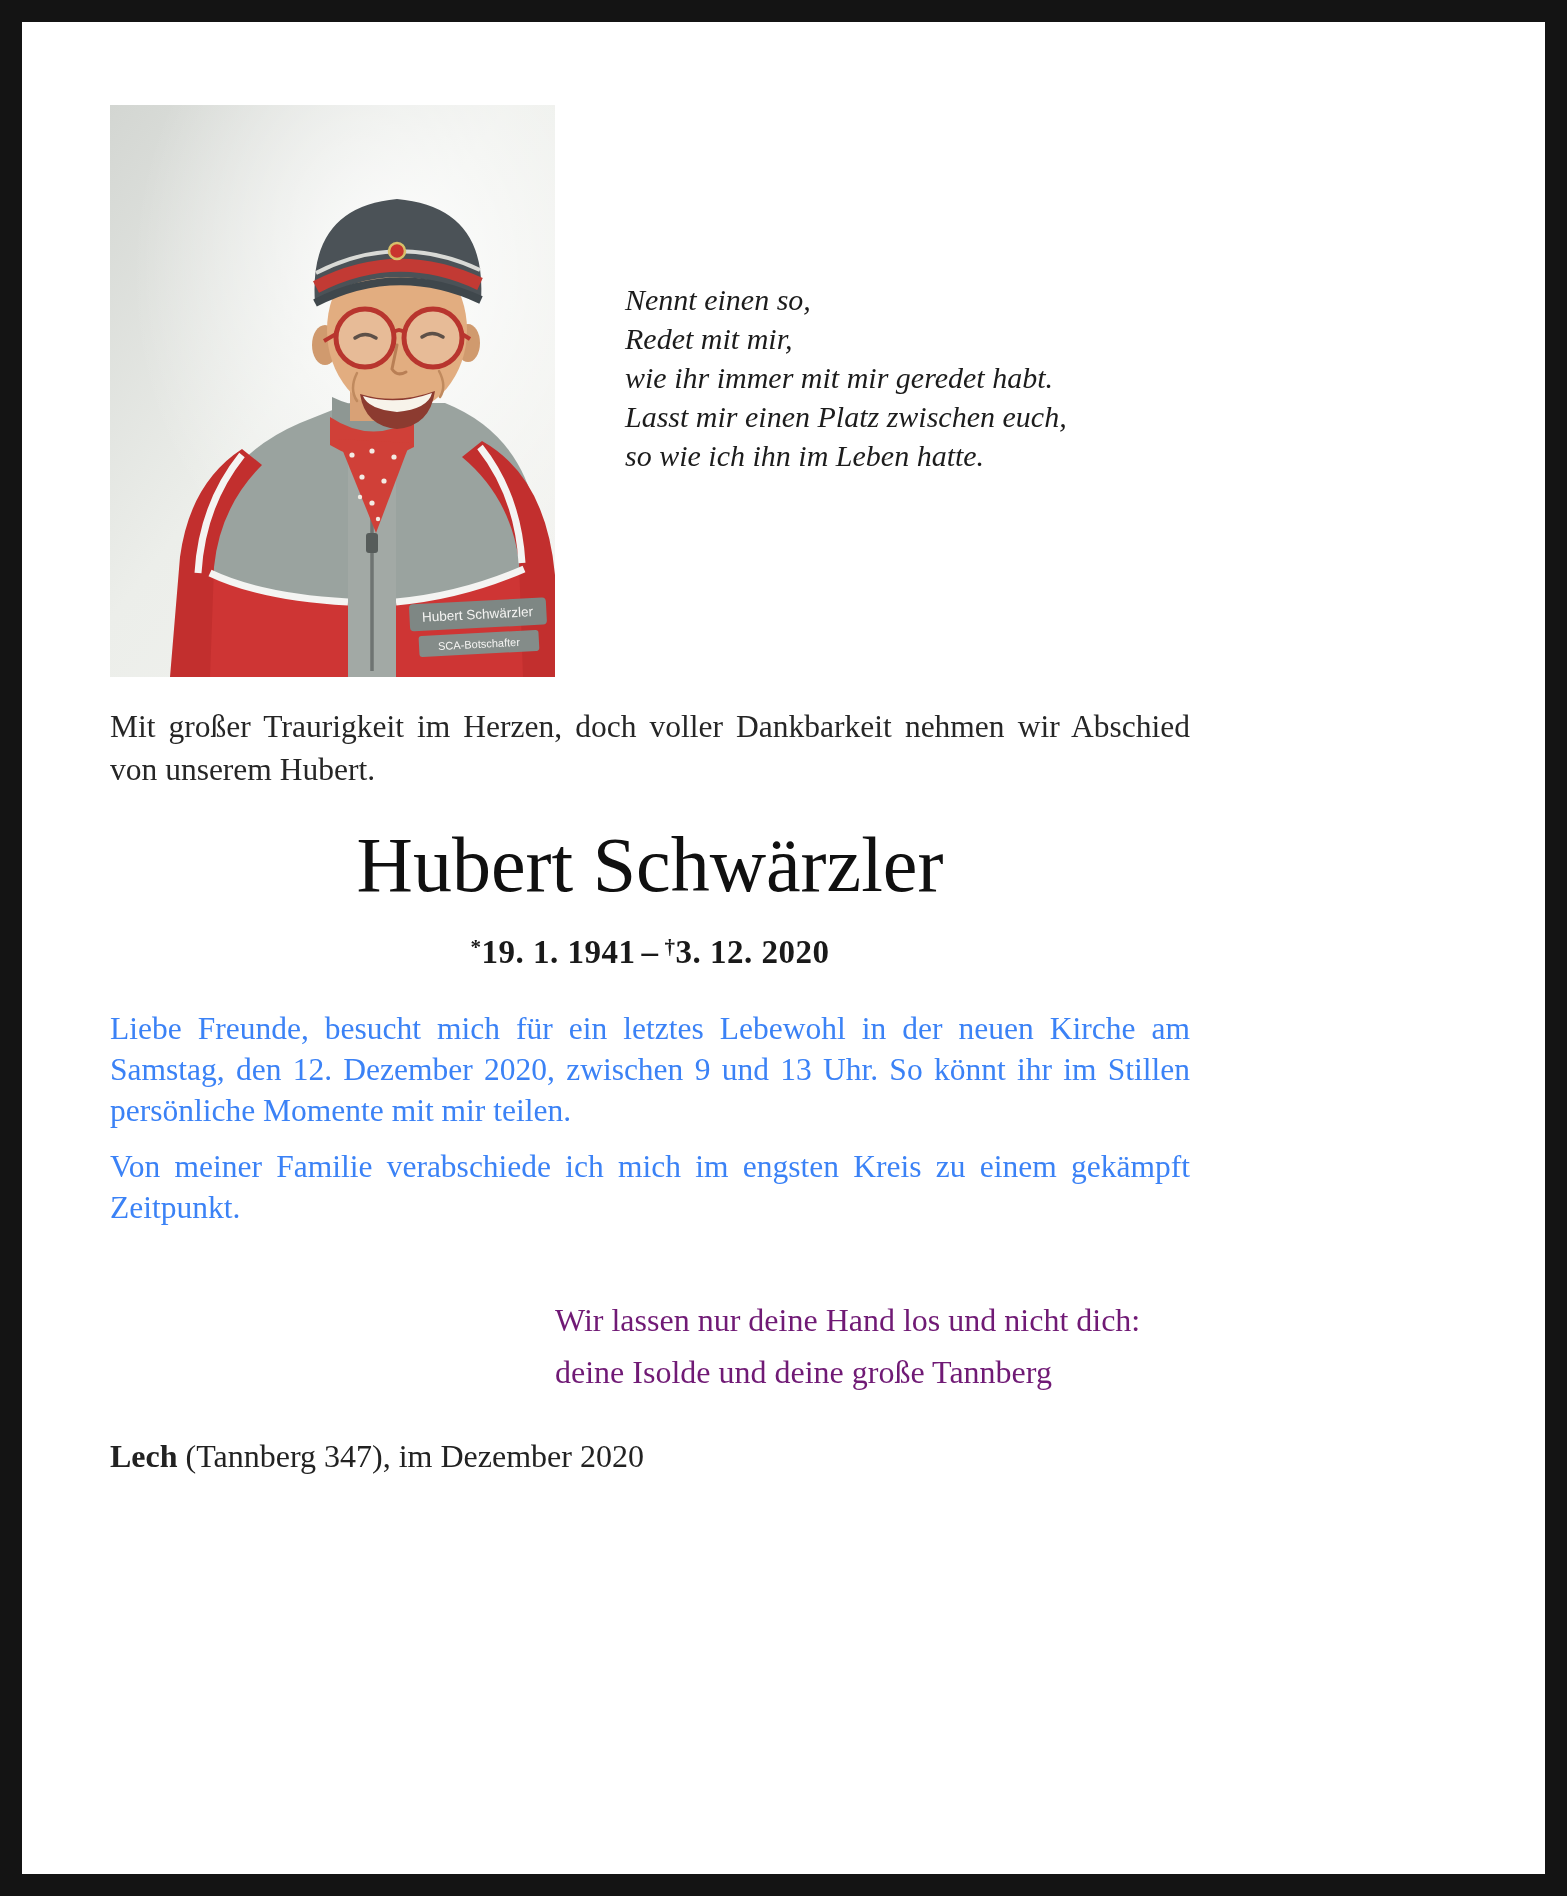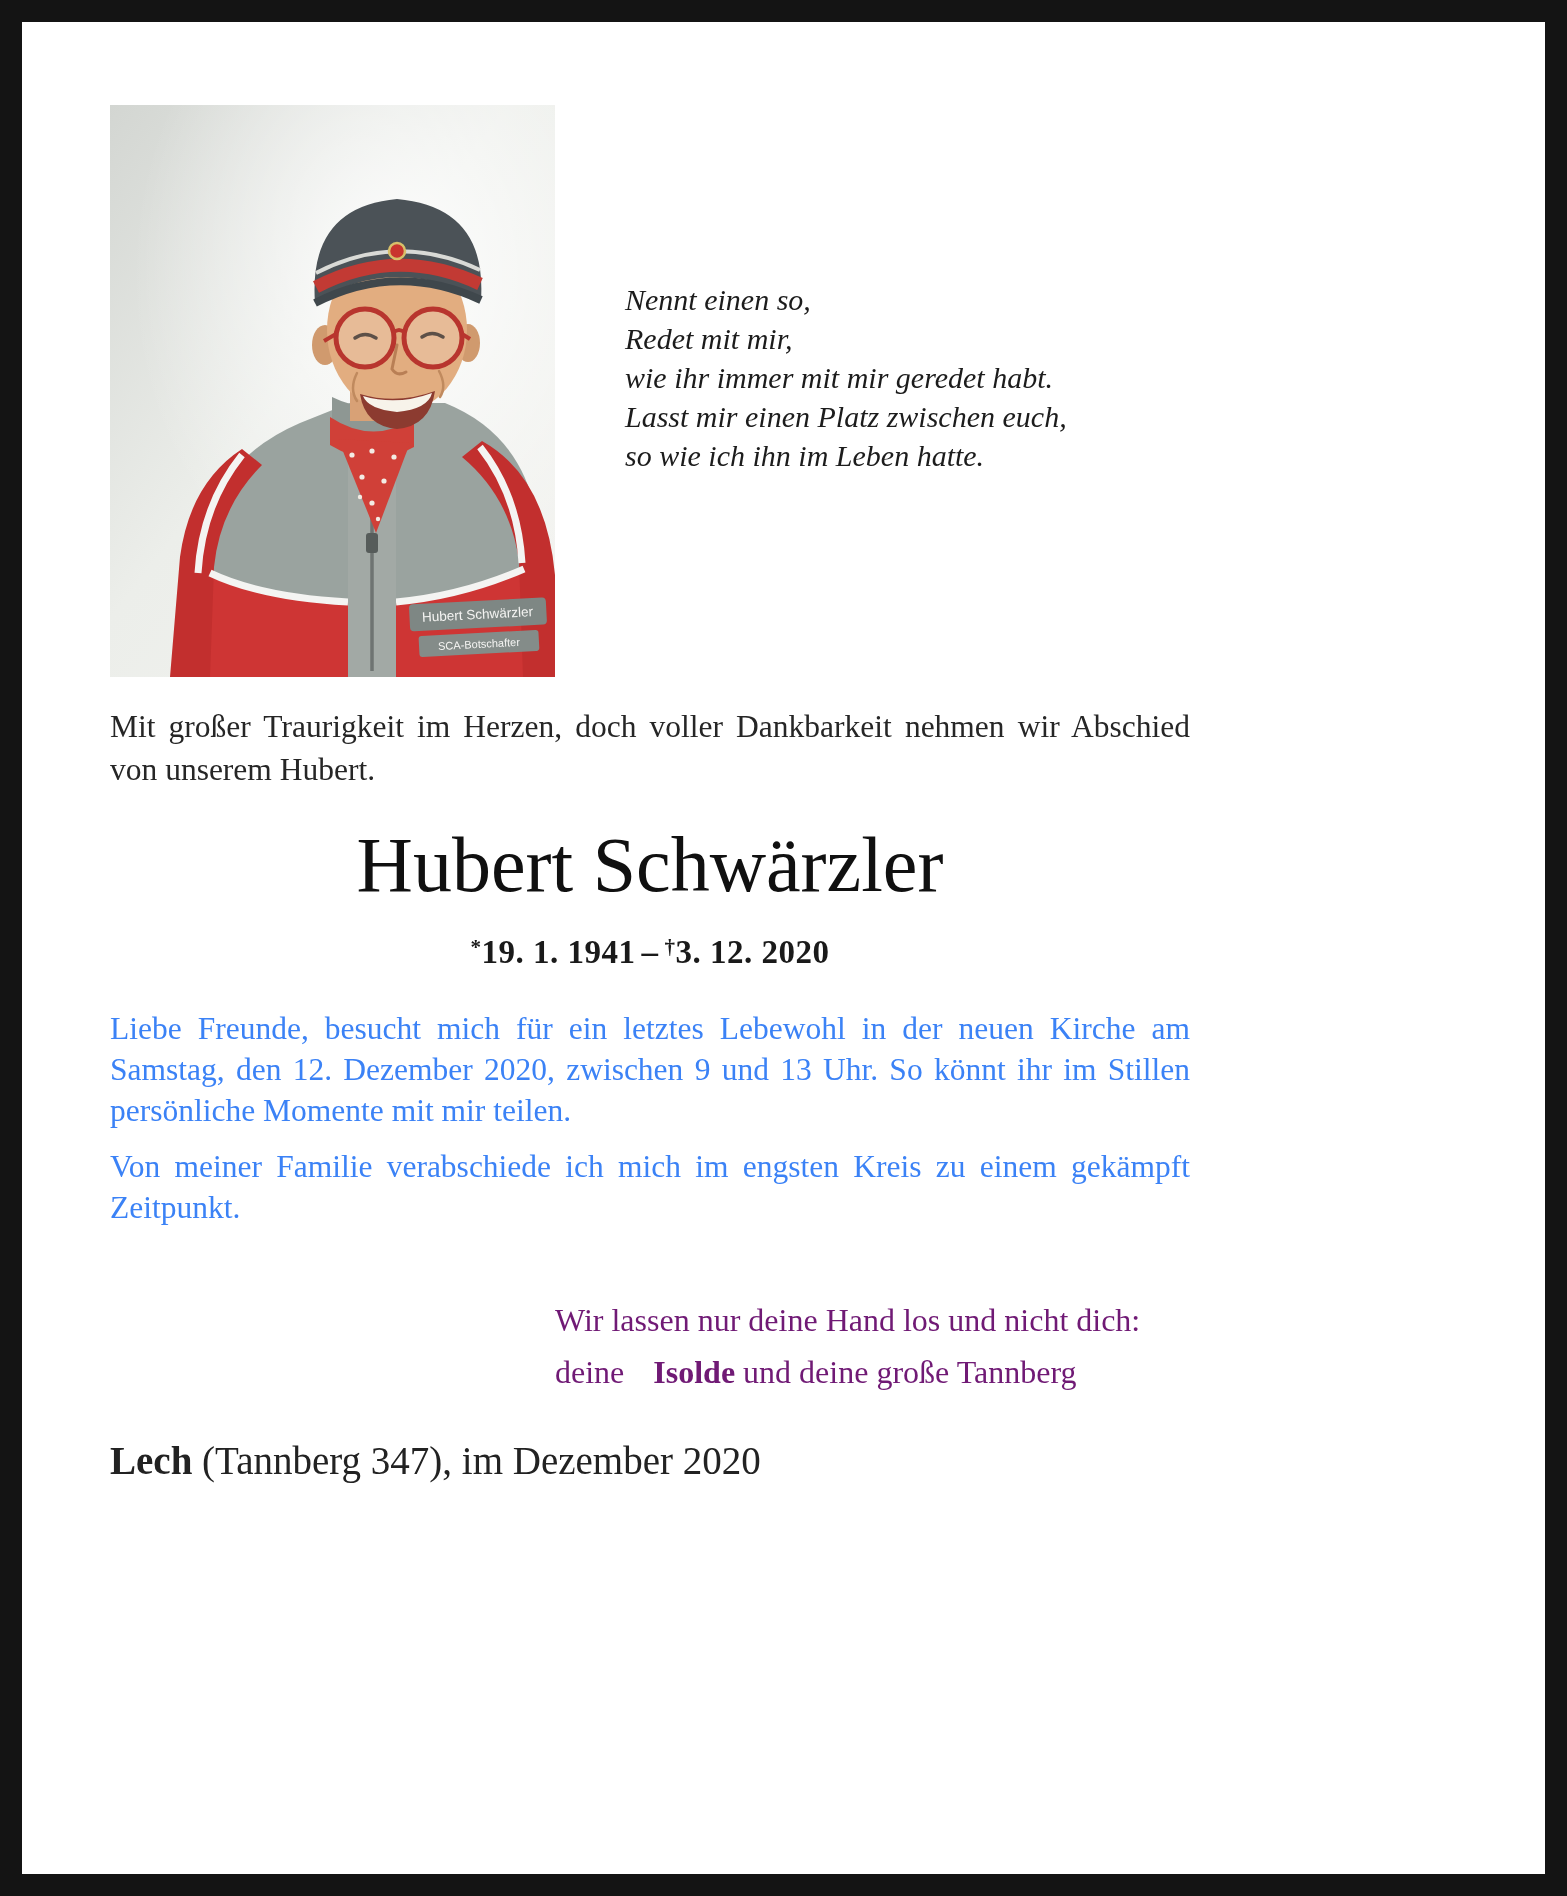--- a/index.html
+++ b/index.html
@@ -90,27 +90,27 @@
   .body-text p { margin: 0 0 15px 0; }
 
   .closing {
     position: absolute;
     left: 533px;
     top: 1272px;
     font-size: 32px;
     line-height: 52px;
     color: #701a75;
   }
-  .closing .strong { font-weight: bold; margin-left: 21px; }
+  .closing .strong { font-weight: normal; }
 
   .footer-line {
     position: absolute;
     left: 88px;
     top: 1416px;
-    font-size: 39px;
+    font-size: 32px;
     color: #222222;
   }
   .footer-line .strong { font-weight: bold; }
 </style>
 </head>
 <body>
 
 <div class="page">
   <div class="sheet">
 

